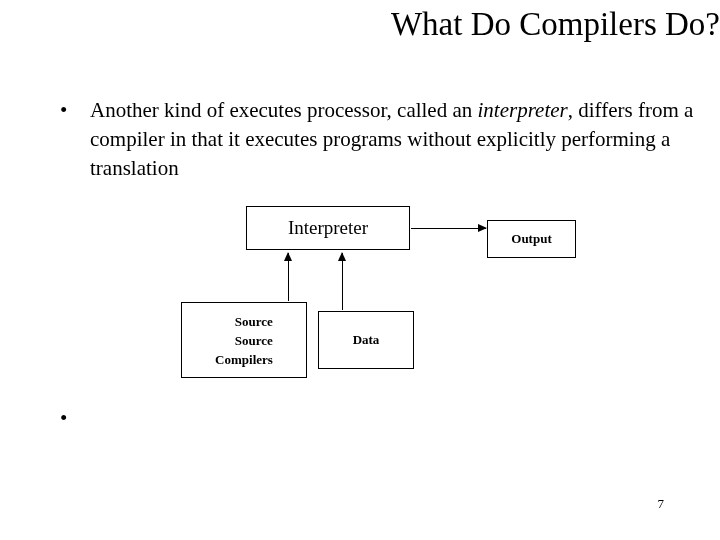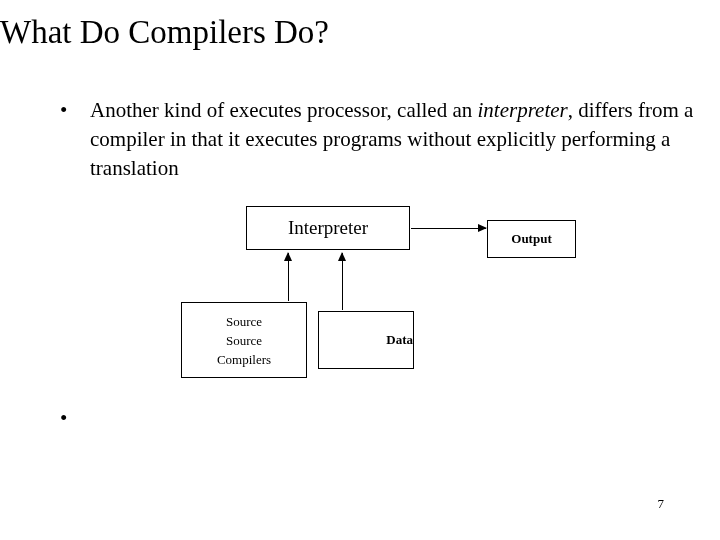--- a/index.html
+++ b/index.html
@@ -17,23 +17,23 @@
   .slide {
     position: relative;
     width: 720px;
     height: 540px;
   }
 
   
   .title {
     position: absolute;
     left: 0;
-    top: 12px;
-    width: 720px;
-    text-align: left;
+    top: 4px;
+    width: 720px;
+    text-align: right;
     font-size: 33px;
     line-height: 40px;
     font-family: "Liberation Serif", serif;
   }
   .title-line {
     display: block;
   }
 
   
   .bullet-block {
@@ -90,31 +90,31 @@
     font-size: 13px;
     font-weight: bold;
     margin-top: 12px;
   }
   .box-source {
     left: 181px;
     top: 102px;
     width: 126px;
     height: 76px;
     font-size: 13px;
-    font-weight: normal;
+    font-weight: bold;
     line-height: 19px;
+    text-align: right;
   }
   .box-data {
     left: 318px;
     top: 111px;
     width: 96px;
     height: 58px;
     font-size: 13px;
     font-weight: bold;
-    justify-content: flex-end;
   }
 
   
   .arrow-v {
     position: absolute;
     width: 1px;
     background: #000000;
   }
   .arrow-v::before {
     content: "";

